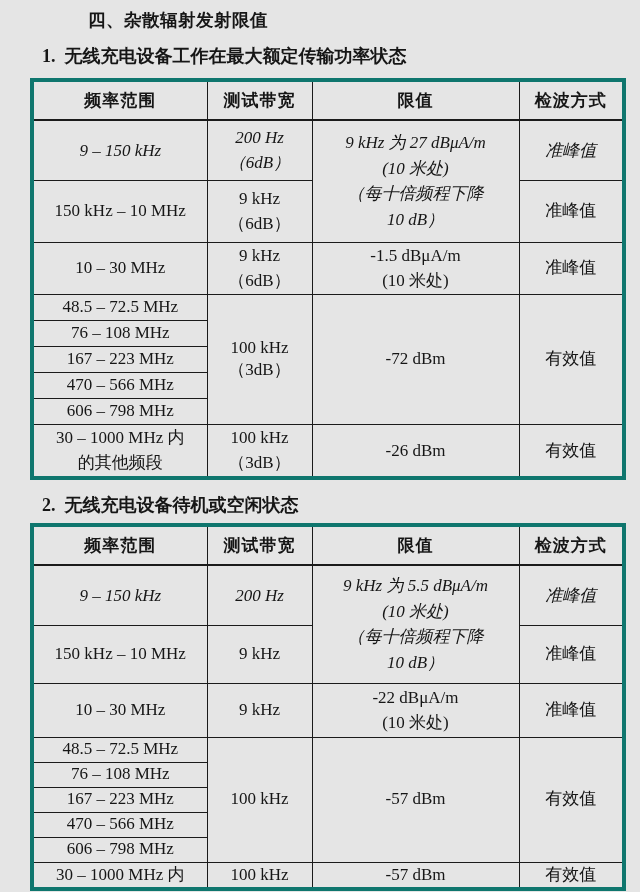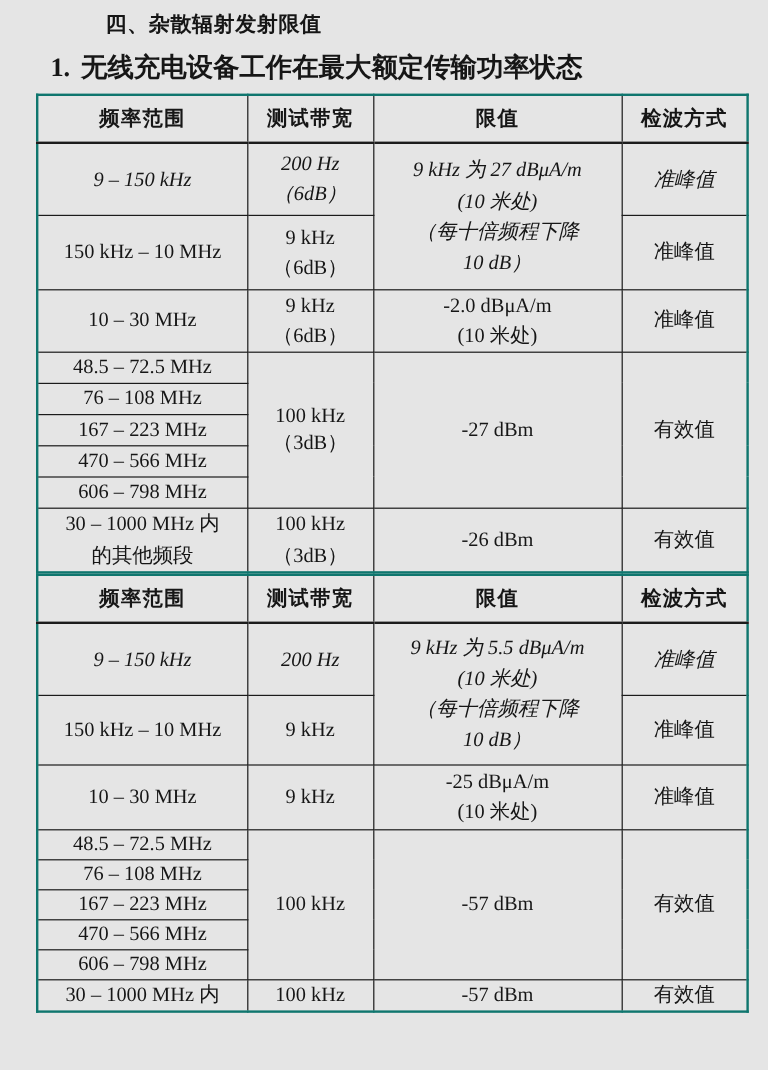--- a/index.html
+++ b/index.html
@@ -25,38 +25,38 @@
     font-weight: 700;
     font-size: 17.5px;
     line-height: 22px;
     margin: 0;
     padding: 9px 0 0 88px;
     letter-spacing: 0.5px;
   }
   .section-heading {
     font-family: "Liberation Sans", "DejaVu Sans", sans-serif;
     font-weight: 700;
-    font-size: 22px;
+    font-size: 18px;
     line-height: 22px;
     margin-left: 42px;
   }
   .section-heading .sec-num {
     font-family: "Liberation Serif", "DejaVu Serif", serif;
     font-weight: 700;
     margin-right: 9px;
   }
   .sh1 { margin-top: 14px; margin-bottom: 11px; }
   .sh2 { margin-top: 14px; margin-bottom: 7px; }
 
   table.limits-table {
     border-collapse: collapse;
     table-layout: fixed;
     margin-left: 30px;
     width: 592px;
-    border: 2px solid #0f766e;
+    border: 4px solid #0f766e;
     font-size: 17px;
   }
   table.limits-table th,
   table.limits-table td {
     border: 1px solid #1b1b1b;
     text-align: center;
     vertical-align: middle;
     padding: 0 2px;
     line-height: 1.5;
     white-space: pre-line;
@@ -118,29 +118,29 @@
       <tr class="rh-62">
         <td>150 kHz – 10 MHz</td>
         <td>9 kHz
 （6dB）</td>
         <td>准峰值</td>
       </tr>
       <tr class="rh-48">
         <td>10 – 30 MHz</td>
         <td>9 kHz
 （6dB）</td>
-        <td>-2.0 dBμA/m
+        <td>-1.5 dBμA/m
 (10 米处)</td>
         <td>准峰值</td>
       </tr>
       <tr class="rh-26">
         <td>48.5 – 72.5 MHz</td>
         <td rowspan="5">100 kHz
 （3dB）</td>
-        <td rowspan="5">-27 dBm</td>
+        <td rowspan="5">-72 dBm</td>
         <td rowspan="5">有效值</td>
       </tr>
       <tr class="rh-26">
         <td>76 – 108 MHz</td>
       </tr>
       <tr class="rh-26">
         <td>167 – 223 MHz</td>
       </tr>
       <tr class="rh-26">
         <td>470 – 566 MHz</td>
@@ -152,20 +152,23 @@
         <td>30 – 1000 MHz 内
 的其他频段</td>
         <td>100 kHz
 （3dB）</td>
         <td>-26 dBm</td>
         <td>有效值</td>
       </tr>
     </tbody>
   </table>
 
+  <div class="section-heading sh2">
+    <span class="sec-num">2.</span><span>无线充电设备待机或空闲状态</span>
+  </div>
 
   <table class="limits-table">
     <colgroup>
       <col style="width:175px">
         <col style="width:105px">
         <col style="width:207px">
         <col style="width:105px">
     </colgroup>
     <tbody>
       <tr class="header-row rh-head">
@@ -184,21 +187,21 @@
         <td>准峰值</td>
       </tr>
       <tr class="rh-58">
         <td>150 kHz – 10 MHz</td>
         <td>9 kHz</td>
         <td>准峰值</td>
       </tr>
       <tr class="rh-54">
         <td>10 – 30 MHz</td>
         <td>9 kHz</td>
-        <td>-25 dBμA/m
+        <td>-22 dBμA/m
 (10 米处)</td>
         <td>准峰值</td>
       </tr>
       <tr class="rh-25">
         <td>48.5 – 72.5 MHz</td>
         <td rowspan="5">100 kHz</td>
         <td rowspan="5">-57 dBm</td>
         <td rowspan="5">有效值</td>
       </tr>
       <tr class="rh-25">

